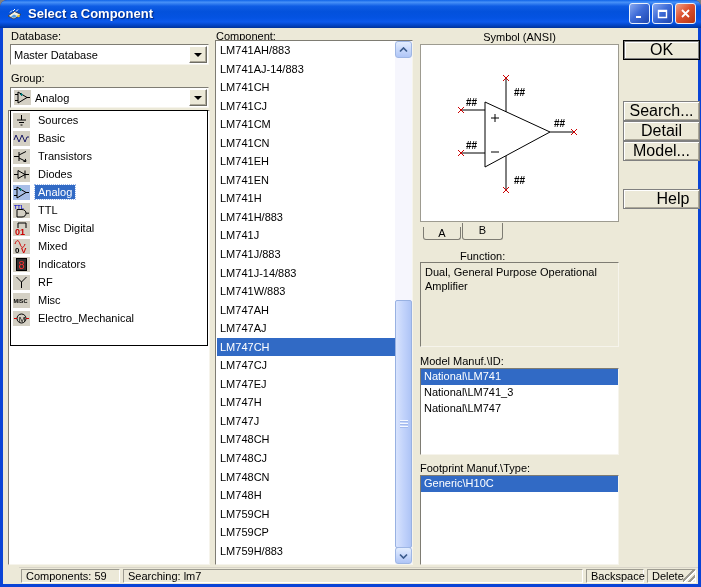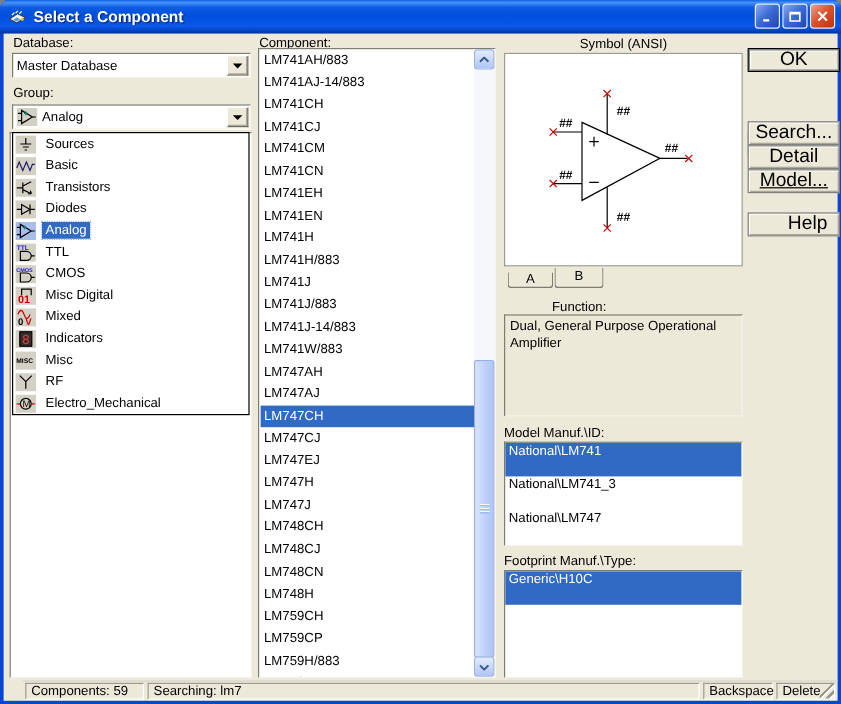--- a/index.html
+++ b/index.html
@@ -42,32 +42,32 @@
   .sbtn.up{top:0;} .sbtn.down{bottom:0;}
   .sthumb{position:absolute;left:0;width:17px;top:259px;height:248px;border:1px solid #98B1E2;border-radius:2px;background:linear-gradient(90deg,#D8E3FD 0%,#C2D3FB 50%,#AEC4F6 100%);display:flex;align-items:center;justify-content:center;}
   .sgrip{width:8px;height:8px;background:repeating-linear-gradient(180deg,#F6F9FF 0 1px,#A3B9EC 1px 2px,transparent 2px 3px);}
   
   .symbox{position:absolute;left:417px;top:16px;width:199px;height:178px;background:#fff;border:1px solid #9D9B90;}
   .tabstrip{position:absolute;left:420px;top:194px;width:120px;height:18px;display:flex;align-items:flex-end;gap:1px;}
   .tab{width:38px;height:13px;background:#ECE9D8;border:1px solid #7E7C73;border-radius:0 0 3px 3px;border-top:none;text-align:center;line-height:12px;}
   .tab.selected{width:41px;height:17px;line-height:15px;background:#ECE9D8;z-index:2;}
   .funcbox{position:absolute;left:417px;top:234px;width:199px;height:85px;background:#ECE9D8;padding:2px 4px;line-height:14px;}
   .mlist{position:absolute;left:417px;width:199px;background:#fff;overflow:hidden;}
-  .mrow{height:28px;line-height:15px;padding-left:3px;white-space:nowrap;}
+  .mrow{height:16px;line-height:15px;padding-left:3px;white-space:nowrap;}
   .mrow.selected{background:#316AC5;color:#fff;}
   
   .sidebtns{position:absolute;left:620px;top:0;width:78px;height:300px;}
   .btn3d{position:absolute;left:0;width:77px;height:20px;background:#ECE9D8;border:1px solid #808080;box-shadow:inset 1px 1px 0 #FFFFFF,inset -1px -1px 0 #ACA899;font-size:16px;color:#000;padding:0;}
   .btn3d.default{border-color:#000;box-shadow:inset 0 0 0 1px #808080,inset 2px 2px 0 #fff;}
   .sidebtns button:nth-of-type(1){top:12px;}
   .sidebtns button:nth-of-type(2){top:34px;margin-top:48px;}
   .sidebtns button:nth-of-type(3){top:73px;}
   .sidebtns button:nth-of-type(4){top:93px;}
-  .sidebtns button:nth-of-type(5){top:113px;text-decoration:underline;}
-  .sidebtns button:nth-of-type(6){top:149px;padding-left:23px;}
+  .sidebtns button:nth-of-type(5){top:113px;}
+  .sidebtns button:nth-of-type(6){top:161px;padding-left:23px;}
   
   .statusbar{position:absolute;left:16px;right:0;top:539px;height:16px;display:flex;gap:3px;padding:1px 2px 0 2px;border-top:1px solid #D8D4C8;}
   .spanel{border:1px solid;border-color:#9D9B90 #FFF #FFF #9D9B90;padding:0 4px;line-height:12px;display:flex;align-items:center;white-space:nowrap;}
   .sp1{width:99px;} .sp2{flex:1 1 auto;} .sp3{width:58px;} .sp4{width:49px;position:relative;}
   .grip{position:absolute;right:0;bottom:0;width:12px;height:12px;background:
     linear-gradient(315deg,transparent 0 2px,#fff 2px 3px,#9D9B90 3px 5px,transparent 5px 7px,#fff 7px 8px,#9D9B90 8px 10px,transparent 10px);}
 </style>
 </head>
 <body>
 
@@ -184,30 +184,20 @@
           <span class="gicon">
             <svg viewBox="0 0 17 15">
               <text x="1" y="5.5" font-size="5.5" font-weight="bold" fill="#2222CC" font-family="sans-serif">TTL</text>
               <path d="M4 6.5v7.5h5c2.6 0 4-1.9 4-3.8 0-1.8-1.4-3.7-4-3.7z" fill="none" stroke="#000"></path>
               <path d="M13 10.2h3" stroke="#000"></path>
             </svg>
           </span>
           <span class="glabel">TTL</span>
         </div>
 
-        <div class="grow">
-          <span class="gicon">
-            <svg viewBox="0 0 17 15">
-              <text x="0.5" y="5.5" font-size="4.6" font-weight="bold" fill="#2222CC" font-family="sans-serif">CMOS</text>
-              <path d="M4 6.5v7.5h5c2.6 0 4-1.9 4-3.8 0-1.8-1.4-3.7-4-3.7z" fill="none" stroke="#000"></path>
-              <path d="M13 10.2h3" stroke="#000"></path>
-            </svg>
-          </span>
-          <span class="glabel">CMOS</span>
-        </div>
 
         <div class="grow">
           <span class="gicon">
             <svg viewBox="0 0 17 15">
               <path d="M5 7V2h8v5" fill="none" stroke="#000"></path>
               <text x="2" y="13.5" font-size="9" font-weight="bold" fill="#CC0000" font-family="sans-serif">01</text>
             </svg>
           </span>
           <span class="glabel">Misc Digital</span>
         </div>
@@ -229,33 +219,33 @@
               <rect x="3.5" y="1.5" width="10" height="12" fill="#303030" stroke="#000"></rect>
               <text x="5.5" y="11.5" font-size="11" fill="#FF3030" font-family="monospace">8</text>
             </svg>
           </span>
           <span class="glabel">Indicators</span>
         </div>
 
         <div class="grow">
           <span class="gicon">
             <svg viewBox="0 0 17 15">
+              <path d="M8.5 7v6M8.5 7L3.5 2M8.5 7l5-5" stroke="#000" fill="none"></path>
+            </svg>
+          </span>
+          <span class="glabel">RF</span>
+        </div>
+
+        <div class="grow">
+          <span class="gicon">
+            <svg viewBox="0 0 17 15">
               <text x="0.5" y="9.5" font-size="5.6" font-weight="bold" fill="#000" font-family="sans-serif">MISC</text>
             </svg>
           </span>
           <span class="glabel">Misc</span>
-        </div>
-
-        <div class="grow">
-          <span class="gicon">
-            <svg viewBox="0 0 17 15">
-              <path d="M8.5 7v6M8.5 7L3.5 2M8.5 7l5-5" stroke="#000" fill="none"></path>
-            </svg>
-          </span>
-          <span class="glabel">RF</span>
         </div>
 
         <div class="grow">
           <span class="gicon">
             <svg viewBox="0 0 17 15">
               <circle cx="8.5" cy="7.5" r="4.5" fill="none" stroke="#000"></circle>
               <text x="5.8" y="10.5" font-size="8" fill="#000" font-family="sans-serif">M</text>
               <path d="M1 7.5h3M13 7.5h3" stroke="#CC0000"></path>
             </svg>
           </span>

